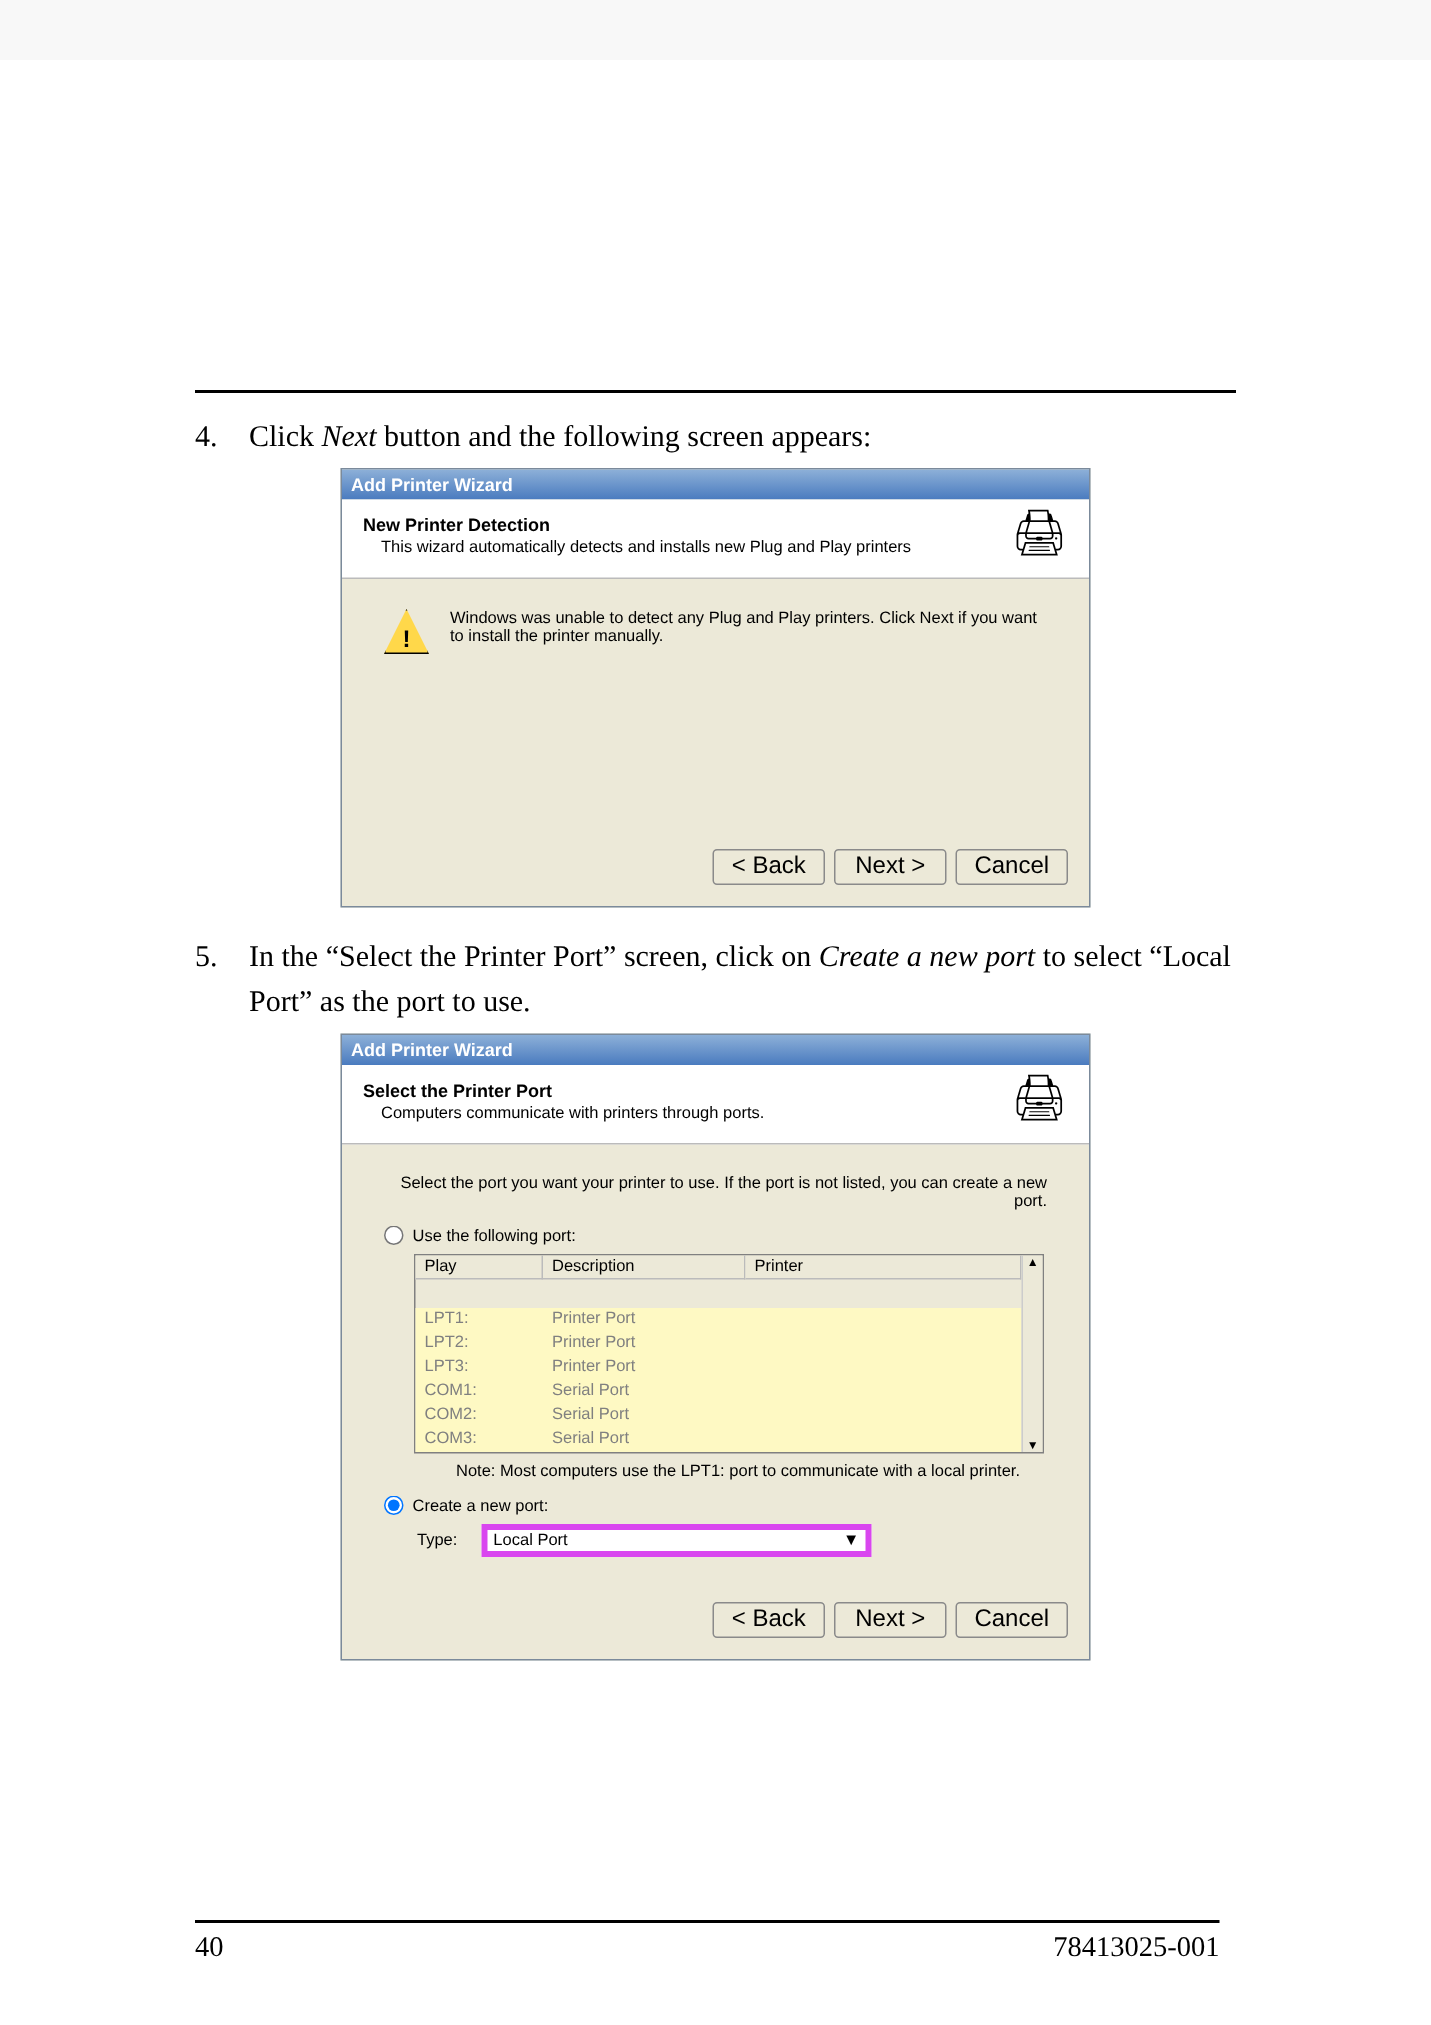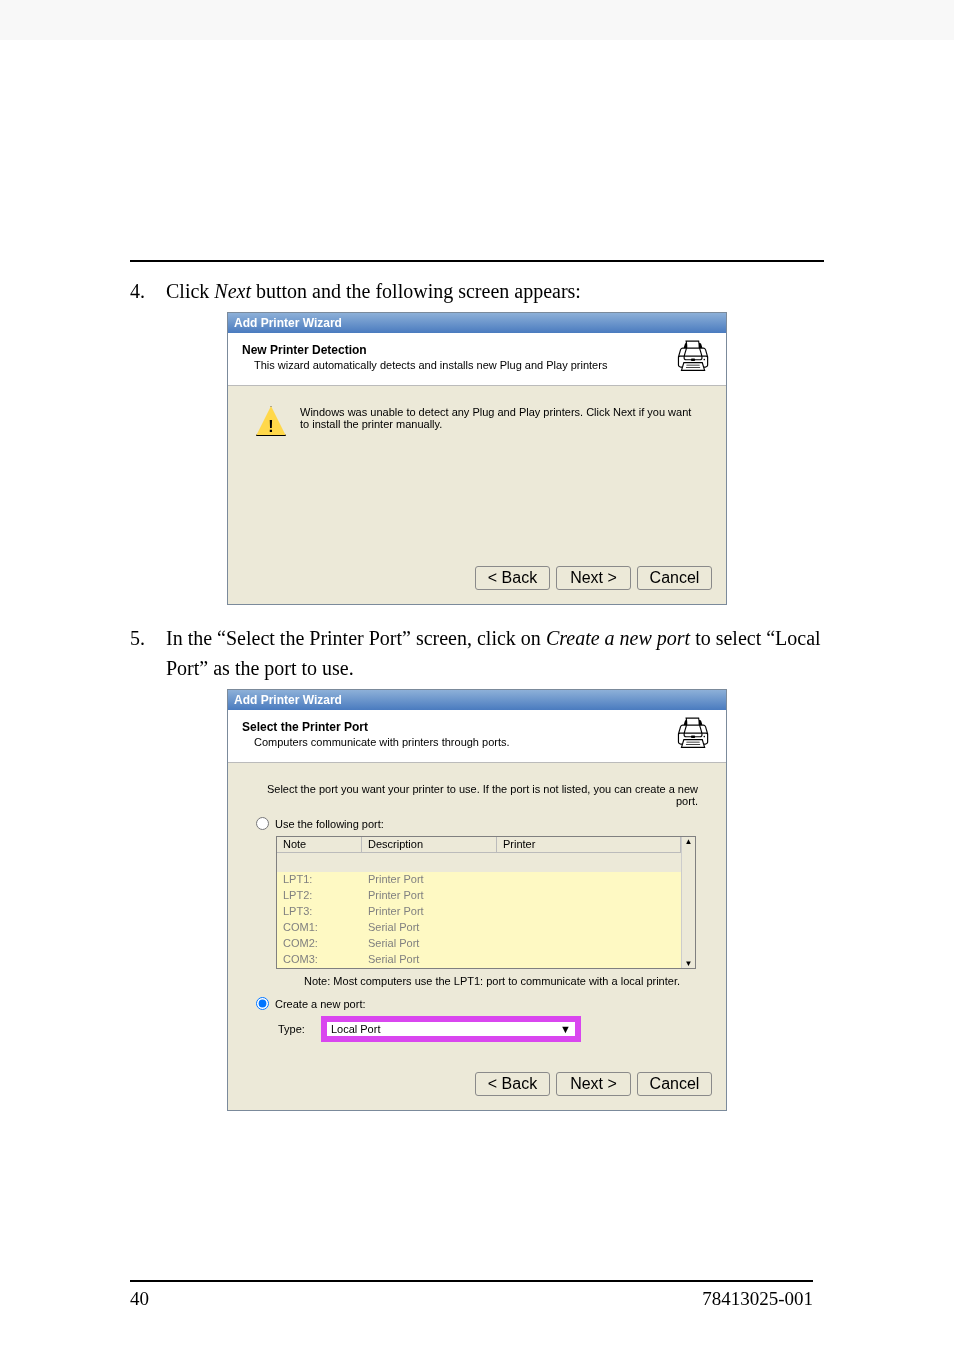--- a/index.html
+++ b/index.html
@@ -124,21 +124,21 @@
     display: flex; flex-direction: column; justify-content: space-between;
     border-left: 1px solid #ccc;
     font-size: 8px; text-align: center;
   }
   .port-table-wrap { display: flex; margin-left: 20px; width: 420px; border: 1px solid #808080; }
   .port-table-inner { flex: 1; }
   .port-note { margin: 6px 0 10px 22px; font-size: 11px; padding-left: 26px; }
   .type-row { display: flex; align-items: center; gap: 16px; margin: 4px 0 0 22px; }
   .type-select {
     flex: 0 0 260px;
-    border: 6px solid #d946ef;
+    border: 4px solid #d946ef;
     background: #fff;
     padding: 1px 4px;
     display: flex; justify-content: space-between;
     font-size: 11px;
   }
 
   .footer {
     position: absolute;
     bottom: 80px;
     left: 130px;
@@ -205,21 +205,21 @@
       <div class="port-hint">Select the port you want your printer to use.  If the port is not listed, you can create a new port.</div>
 
       <label class="radio-row">
         <input type="radio" name="portopt" style="">
         <span>Use the following port:</span>
       </label>
 
       <div class="port-table-wrap">
         <div class="port-table-inner">
           <div class="port-table-row port-table-head">
-            <div class="pth pt-port">Note</div>
+            <div class="pth pt-port">Play</div>
             <div class="pth pt-desc">Description</div>
             <div class="pth pt-printer">Printer</div>
           </div>
           <div class="port-table-body">
             <div class="port-table-row">
                 <div class="ptc pt-port">LPT1:</div>
                 <div class="ptc pt-desc">Printer Port</div>
                 <div class="ptc pt-printer"></div>
               </div>
             <div class="port-table-row">

